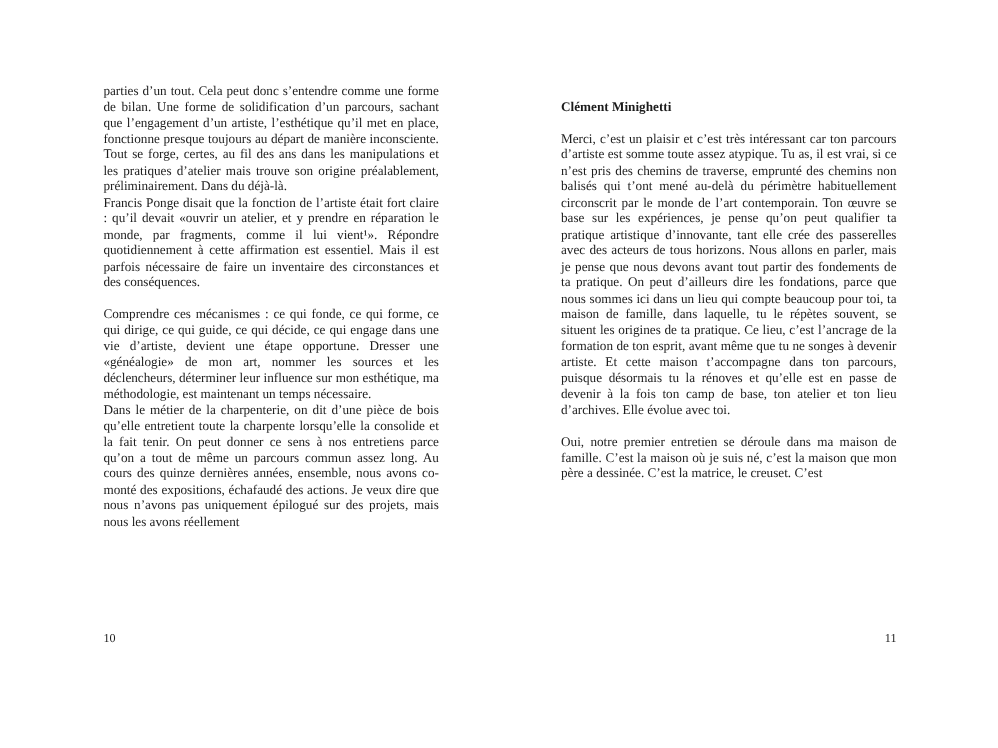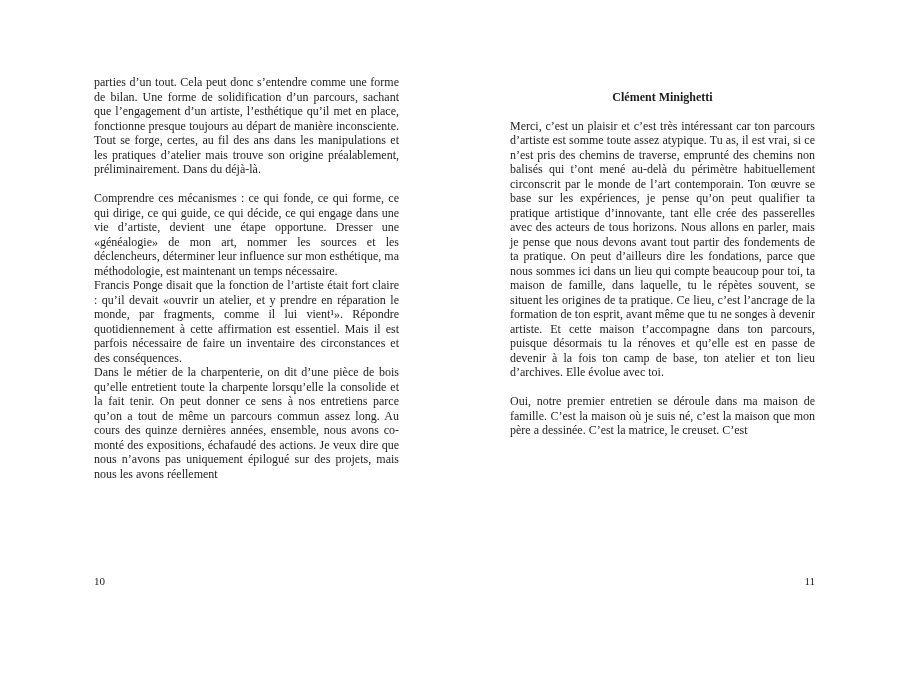--- a/index.html
+++ b/index.html
@@ -23,43 +23,43 @@
   }
   .text-column .block {
     font-size: 12px;
     line-height: 14.5px;
     text-align: justify;
     hyphens: auto;
     -webkit-hyphens: auto;
   }
   .text-column .block.heading {
     font-weight: bold;
-    text-align: center;
+    text-align: left;
   }
   .text-column .block.gap-before { margin-top: 14.5px; }
   .page-number {
     position: absolute;
     top: 574px;
     font-size: 11px;
     line-height: 14px;
   }
   .page-left  .page-number { left: 0; }
   .page-right .page-number { right: 0; }
 </style>
 </head>
 <body>
 
 <div class="spread">
 
   <section class="page page-left">
     <div class="text-column">
 
     <p class="block body">parties d’un tout. Cela peut donc s’entendre comme une forme de bilan. Une forme de solidification d’un parcours, sachant que l’engagement d’un artiste, l’esthétique qu’il met en place, fonctionne presque toujours au départ de manière inconsciente. Tout se forge, certes, au fil des ans dans les manipulations et les pratiques d’atelier mais trouve son origine préalablement, préliminairement. Dans du déjà-là.</p>
+        <p class="block body">Francis Ponge disait que la fonction de l’artiste était fort claire : qu’il devait «ouvrir un atelier, et y prendre en réparation le monde, par fragments, comme il lui vient¹». Répondre quotidiennement à cette affirmation est essentiel. Mais il est parfois nécessaire de faire un inventaire des circonstances et des conséquences.</p>
         <p class="block body gap-before">Comprendre ces mécanismes : ce qui fonde, ce qui forme, ce qui dirige, ce qui guide, ce qui décide, ce qui engage dans une vie d’artiste, devient une étape opportune. Dresser une «généalogie» de mon art, nommer les sources et les déclencheurs, déterminer leur influence sur mon esthétique, ma méthodologie, est maintenant un temps nécessaire.</p>
-        <p class="block body">Francis Ponge disait que la fonction de l’artiste était fort claire : qu’il devait «ouvrir un atelier, et y prendre en réparation le monde, par fragments, comme il lui vient¹». Répondre quotidiennement à cette affirmation est essentiel. Mais il est parfois nécessaire de faire un inventaire des circonstances et des conséquences.</p>
         <p class="block body">Dans le métier de la charpenterie, on dit d’une pièce de bois qu’elle entretient toute la charpente lorsqu’elle la consolide et la fait tenir. On peut donner ce sens à nos entretiens parce qu’on a tout de même un parcours commun assez long. Au cours des quinze dernières années, ensemble, nous avons co-monté des expositions, échafaudé des actions. Je veux dire que nous n’avons pas uniquement épilogué sur des projets, mais nous les avons réellement</p>
       </div>
     <div class="page-number">10</div>
   </section>
 
   <section class="page page-right">
     <div class="text-column">
 
         <p class="block heading gap-before">Clément Minighetti</p>
         <p class="block body gap-before">Merci, c’est un plaisir et c’est très intéressant car ton parcours d’artiste est somme toute assez atypique. Tu as, il est vrai, si ce n’est pris des chemins de traverse, emprunté des chemins non balisés qui t’ont mené au-delà du périmètre habituellement circonscrit par le monde de l’art contemporain. Ton œuvre se base sur les expériences, je pense qu’on peut qualifier ta pratique artistique d’innovante, tant elle crée des passerelles avec des acteurs de tous horizons. Nous allons en parler, mais je pense que nous devons avant tout partir des fondements de ta pratique. On peut d’ailleurs dire les fondations, parce que nous sommes ici dans un lieu qui compte beaucoup pour toi, ta maison de famille, dans laquelle, tu le répètes souvent, se situent les origines de ta pratique. Ce lieu, c’est l’ancrage de la formation de ton esprit, avant même que tu ne songes à devenir artiste. Et cette maison t’accompagne dans ton parcours, puisque désormais tu la rénoves et qu’elle est en passe de devenir à la fois ton camp de base, ton atelier et ton lieu d’archives. Elle évolue avec toi.</p>

